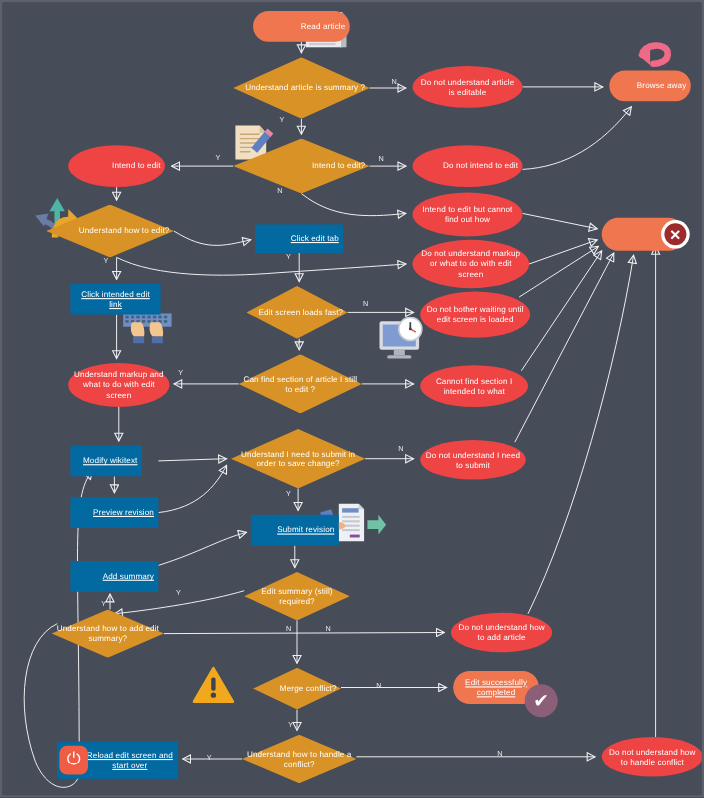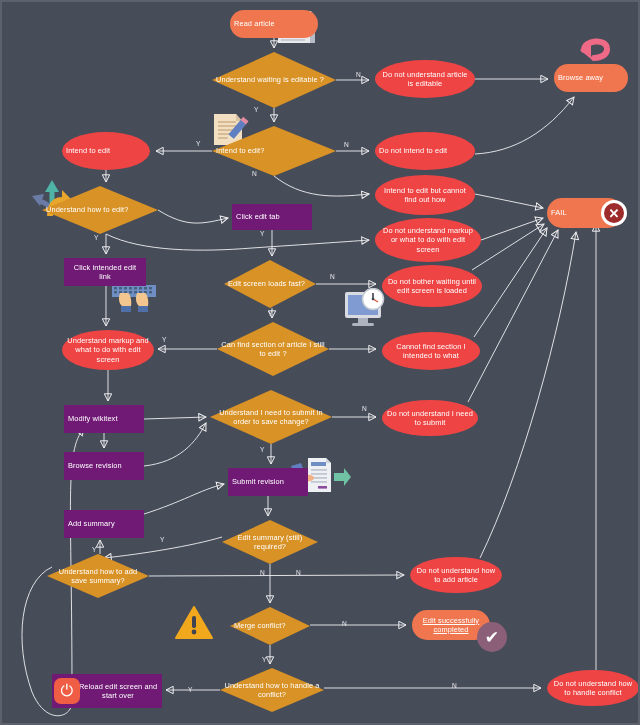--- a/index.html
+++ b/index.html
@@ -9,32 +9,32 @@
     width:640px;height:725px;
     background:#474c59;
     border:2px solid #5d616c;
     box-sizing:border-box;
     overflow:hidden;
   }
   #edges{position:absolute;left:0;top:0;width:640px;height:725px;}
   .node{
     position:absolute;
     box-sizing:border-box;
-    display:flex;align-items:center;justify-content:flex-start;
+    display:flex;align-items:center;justify-content:flex-end;
     text-align:center;
     color:#ffffff;
     font-size:7.4px;
     line-height:1.28;
     letter-spacing:.1px;
     padding:2px 4px;
     z-index:5;
   }
   .n-terminal{background:#f0764f;border-radius:999px;}
   .n-ellipse{background:#ef4444;border-radius:50%;}
-  .n-process{background:#701a75;}
+  .n-process{background:#0369a1;text-decoration:underline;}
   .n-decision{background:transparent;}
   .n-decision .dwrap{
     position:absolute;left:0;top:0;width:100%;height:100%;
     background:#d89226;
     clip-path:polygon(50% 0%,100% 50%,50% 100%,0% 50%);
     z-index:-1;
   }
   .lbl{
     position:absolute;color:#e9e9ec;font-size:6.6px;
     z-index:6;font-family:"Liberation Sans",sans-serif;
@@ -264,21 +264,21 @@
     <path d="M4,12 C4,2 26,0 27,10 C28,18 18,20 14,20" stroke="#ef6a86" stroke-width="6" fill="none" stroke-linecap="round"></path>
     <path d="M11,3 L11,21 L0,12 Z" fill="#ef6a86"></path>
   </svg>
 
   <div class="node n-terminal" style="left:228px;top:8px;width:88px;height:28px;">
     <span>Read article</span>
   </div>
 
   <div class="node n-decision" style="left:210px;top:50px;width:124px;height:56px;">
     <div class="dwrap"></div>
-    <span>Understand waiting is editable ?</span>
+    <span>Understand article is summary ?</span>
   </div>
 
   <div class="node n-ellipse" style="left:373px;top:58px;width:100px;height:38px;">
     <span>Do not understand article is editable</span>
   </div>
 
   <div class="node n-terminal" style="left:552px;top:62px;width:74px;height:28px;">
     <span>Browse away</span>
   </div>
 
@@ -338,53 +338,53 @@
 
   <div class="node n-decision" style="left:215px;top:320px;width:112px;height:54px;">
     <div class="dwrap"></div>
     <span>Can find section of article I still to edit ?</span>
   </div>
 
   <div class="node n-ellipse" style="left:380px;top:330px;width:98px;height:38px;">
     <span>Cannot find section I intended to what</span>
   </div>
 
-  <div class="node n-process" style="left:62px;top:403px;width:80px;height:28px;">
+  <div class="node n-process" style="left:62px;top:403px;width:65px;height:28px;">
     <span>Modify wikitext</span>
   </div>
 
   <div class="node n-decision" style="left:208px;top:388px;width:122px;height:54px;">
     <div class="dwrap"></div>
     <span>Understand I need to submit  in order to save change?</span>
   </div>
 
   <div class="node n-ellipse" style="left:380px;top:398px;width:96px;height:36px;">
     <span>Do not understand I need to submit</span>
   </div>
 
   <div class="node n-process" style="left:62px;top:450px;width:80px;height:28px;">
-    <span>Browse revision</span>
+    <span>Preview revision</span>
   </div>
 
   <div class="node n-process" style="left:226px;top:466px;width:80px;height:28px;">
     <span>Submit revision</span>
   </div>
 
   <div class="node n-process" style="left:62px;top:508px;width:80px;height:28px;">
     <span>Add summary</span>
   </div>
 
   <div class="node n-decision" style="left:220px;top:518px;width:96px;height:44px;">
     <div class="dwrap"></div>
     <span>Edit summary (still) required?</span>
   </div>
 
   <div class="node n-decision" style="left:45px;top:552px;width:102px;height:44px;">
     <div class="dwrap"></div>
-    <span>Understand how to add save summary?</span>
+    <span>Understand how to add edit summary?</span>
   </div>
 
   <div class="node n-ellipse" style="left:408px;top:555px;width:92px;height:36px;">
     <span>Do not understand how to add article</span>
   </div>
 
   <div class="node n-decision" style="left:228px;top:605px;width:80px;height:38px;">
     <div class="dwrap"></div>
     <span>Merge conflict?</span>
   </div>

